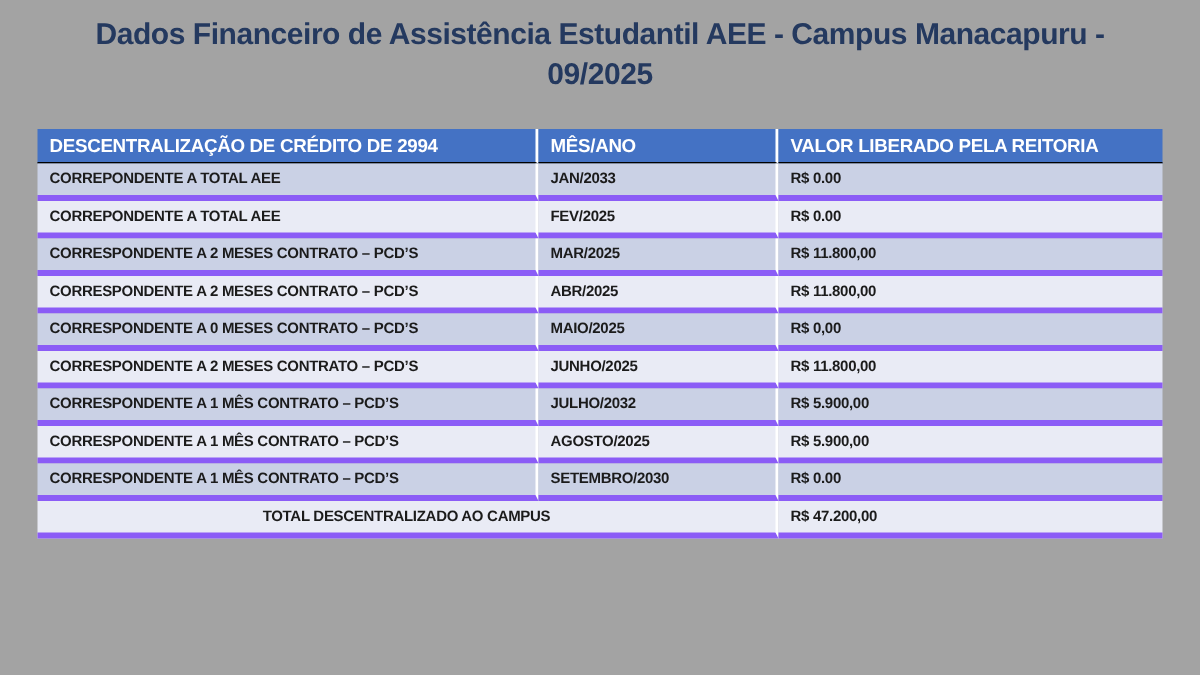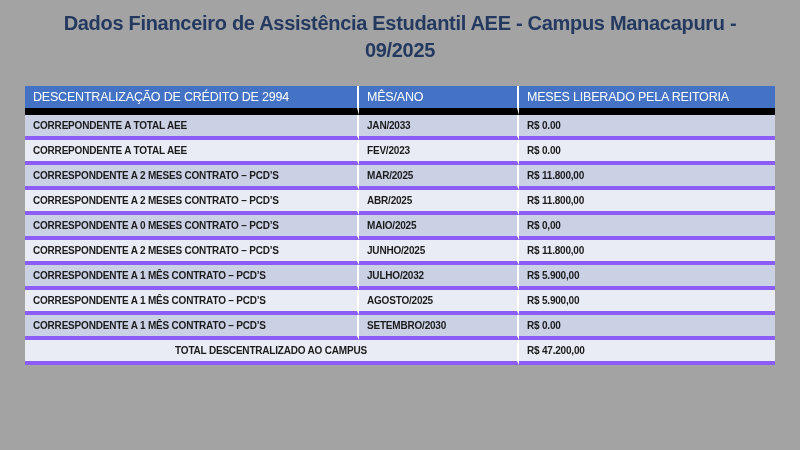--- a/index.html
+++ b/index.html
@@ -34,26 +34,26 @@
     border-spacing: 0;
     table-layout: fixed;
   }
   .col-desc  { width: 334px; }
   .col-month { width: 160px; }
   .col-value { width: 256px; }
   .fin-table th {
     background: var(--header-bg, #4472C4);
     color: var(--header-text, #FFFFFF);
     font-size: 12.5px;
-    font-weight: 400;
+    font-weight: 700;
     letter-spacing: -0.2px;
     text-align: left;
     height: 20px;
     padding: 1px 8px;
-    border-bottom: 7px solid #000000;
+    border-bottom: 1px solid #000000;
     white-space: nowrap;
     overflow: hidden;
   }
   .fin-table td {
     font-size: 10px;
     font-weight: 700;
     letter-spacing: -0.2px;
     color: var(--text, #1B1B1B);
     height: 19px;
     padding: 1px 8px;
@@ -80,32 +80,32 @@
   <table class="fin-table">
     <colgroup>
       <col class="col-desc">
       <col class="col-month">
       <col class="col-value">
     </colgroup>
     <thead>
       <tr>
         <th>DESCENTRALIZAÇÃO DE CRÉDITO DE 2994</th>
         <th>MÊS/ANO</th>
-        <th>MESES LIBERADO PELA REITORIA</th>
+        <th>VALOR LIBERADO PELA REITORIA</th>
       </tr>
     </thead>
     <tbody>
       <tr class="row-odd">
         <td class="vsep">CORREPONDENTE A TOTAL AEE</td>
         <td class="vsep">JAN/2033</td>
         <td>R$ 0.00</td>
       </tr>
       <tr class="row-even">
         <td class="vsep">CORREPONDENTE A TOTAL AEE</td>
-        <td class="vsep">FEV/2023</td>
+        <td class="vsep">FEV/2025</td>
         <td>R$ 0.00</td>
       </tr>
       <tr class="row-odd">
         <td class="vsep">CORRESPONDENTE A 2 MESES CONTRATO – PCD’S</td>
         <td class="vsep">MAR/2025</td>
         <td>R$ 11.800,00</td>
       </tr>
       <tr class="row-even">
         <td class="vsep">CORRESPONDENTE A 2 MESES CONTRATO – PCD’S</td>
         <td class="vsep">ABR/2025</td>

